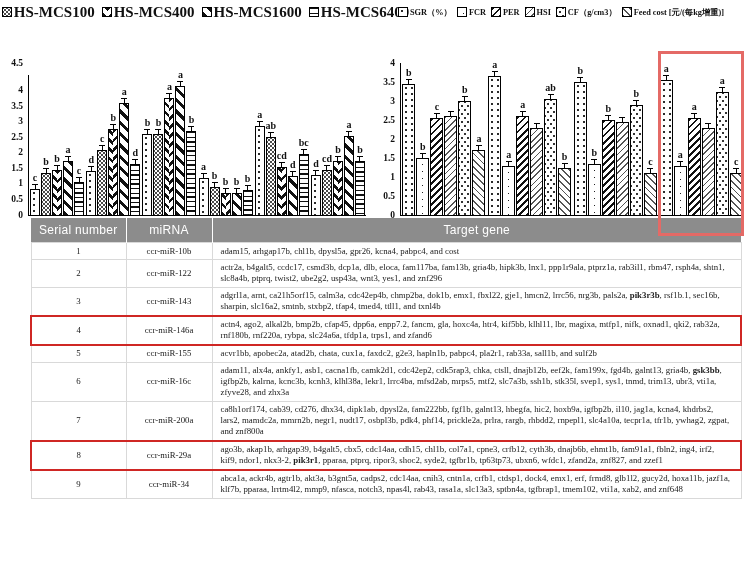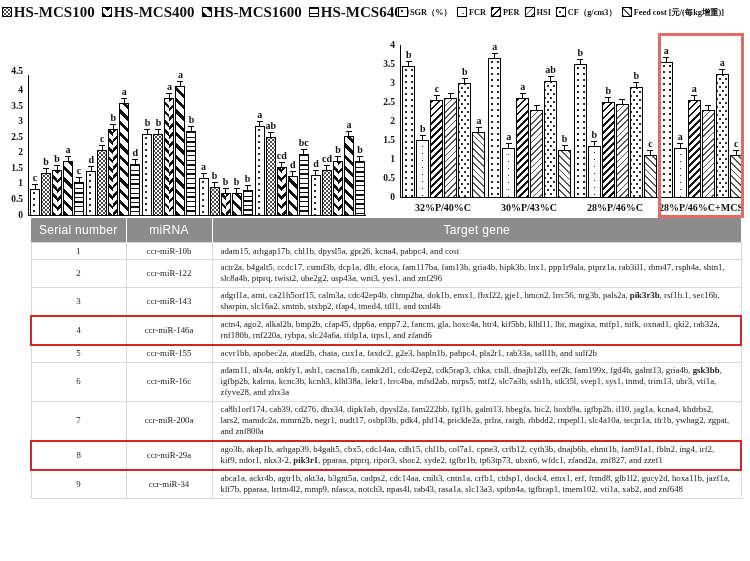--- a/index.html
+++ b/index.html
@@ -106,21 +106,21 @@
           <div class="yaxis" style="height: 140px;">
             <div class="ytick" style="bottom: 0px;">0</div>
             <div class="ytick" style="bottom: 15.5556px;">0.5</div>
             <div class="ytick" style="bottom: 31.1111px;">1</div>
             <div class="ytick" style="bottom: 46.6667px;">1.5</div>
             <div class="ytick" style="bottom: 62.2222px;">2</div>
             <div class="ytick" style="bottom: 77.7778px;">2.5</div>
             <div class="ytick" style="bottom: 93.3333px;">3</div>
             <div class="ytick" style="bottom: 108.889px;">3.5</div>
             <div class="ytick" style="bottom: 124.444px;">4</div>
-            <div class="ytick" style="bottom: 144px;">4.5</div>
+            <div class="ytick" style="bottom: 152px;">4.5</div>
           </div>
           <div class="plot" style="height: 140px;">
             <div class="group">
               <div class="bar p-dots1" style="height: 26.4444px;">
                 <span class="err"></span>
                 <span class="sig">c</span>
               </div>
               <div class="bar p-dots2" style="height: 42px;">
                 <span class="err"></span>
                 <span class="sig">b</span>
@@ -387,26 +387,20 @@
                 <span class="sig">a</span>
               </div>
               <div class="bar p-diaglight" style="height: 41.8px;">
                 <span class="err"></span>
                 <span class="sig">c</span>
               </div>
             </div>
             <div class="hl-overlay" style="left: 75%; width: 25%; border-color: rgb(228, 106, 102);"></div>
           </div>
         </div>
-        <div class="xlabels">
-          <div>32%P/40%C</div>
-          <div>30%P/43%C</div>
-          <div>28%P/46%C</div>
-          <div>28%P/46%C+MCS</div>
-        </div>
       </div>
   </div>
 
   <div class="table-section">
     <table class="genes">
       <colgroup>
         <col style="width:95px">
           <col style="width:86px">
           <col>
       </colgroup>

